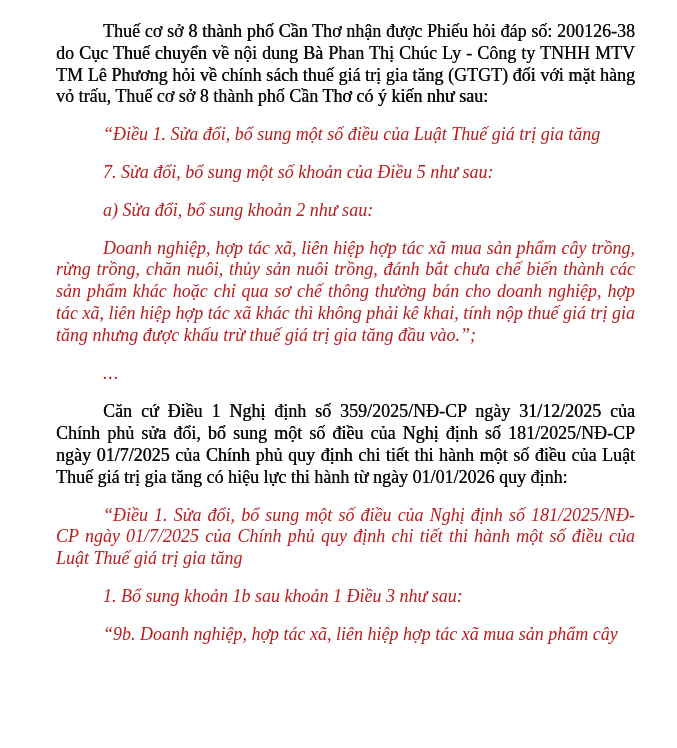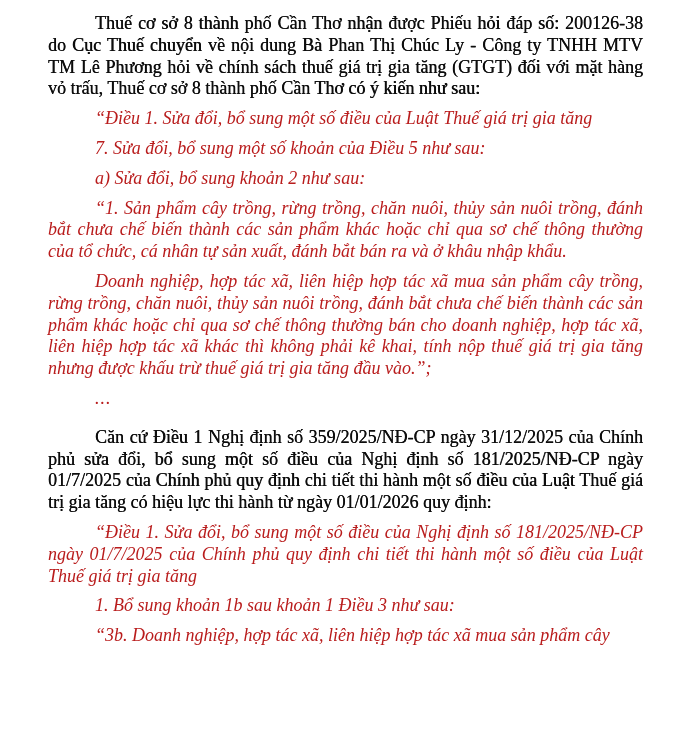--- a/index.html
+++ b/index.html
@@ -17,21 +17,21 @@
     width: 677px;
     height: 748px;
     background: #ffffff;
     padding: 5px 26px 0 40px;
     color: #141414;
     font-family: "Liberation Serif", "DejaVu Serif", serif;
     font-size: 18px;
     line-height: 21.8px;
   }
   .para {
-    margin: 8px;
+    margin: 16px;
     text-indent: 47px;
     text-align: justify;
     color: #121212;
   }
   .upright {
     
     text-shadow: 0.35px 0 0 currentColor;
     color: #0d0d0d;
   }
   .italic {
@@ -52,29 +52,28 @@
 
   <p class="para upright">Thuế cơ sở 8 thành phố Cần Thơ nhận được Phiếu hỏi đáp số: 200126-38 do Cục Thuế chuyển về nội dung Bà Phan Thị Chúc Ly - Công ty TNHH MTV TM Lê Phương hỏi về chính sách thuế giá trị gia tăng (GTGT) đối với mặt hàng vỏ trấu, Thuế cơ sở 8 thành phố Cần Thơ có ý kiến như sau:</p>
 
 
   <p class="para italic">“Điều 1. Sửa đổi, bổ sung một số điều của Luật Thuế giá trị gia tăng</p>
 
   <p class="para italic">7. Sửa đổi, bổ sung một số khoản của Điều 5 như sau:</p>
 
   <p class="para italic">a) Sửa đổi, bổ sung khoản 2 như sau:</p>
 
-  <p class="para italic">“1. Sản phẩm cây trồng, rừng trồng, chăn nuôi, thủy sản nuôi trồng, đánh bắt chưa chế biến thành các sản phẩm khác hoặc chỉ qua sơ chế thông thường của tổ chức, cá nhân tự sản xuất, đánh bắt bán ra và ở khâu nhập khẩu.</p>
 
   <p class="para italic">Doanh nghiệp, hợp tác xã, liên hiệp hợp tác xã mua sản phẩm cây trồng, rừng trồng, chăn nuôi, thủy sản nuôi trồng, đánh bắt chưa chế biến thành các sản phẩm khác hoặc chỉ qua sơ chế thông thường bán cho doanh nghiệp, hợp tác xã, liên hiệp hợp tác xã khác thì không phải kê khai, tính nộp thuế giá trị gia tăng nhưng được khấu trừ thuế giá trị gia tăng đầu vào.”;</p>
 
   <p class="para italic ellipsis-line">...</p>
 
 
 
   <p class="para upright gap-md">Căn cứ Điều 1 Nghị định số 359/2025/NĐ-CP ngày 31/12/2025 của Chính phủ sửa đổi, bổ sung một số điều của Nghị định số 181/2025/NĐ-CP ngày 01/7/2025 của Chính phủ quy định chi tiết thi hành một số điều của Luật Thuế giá trị gia tăng có hiệu lực thi hành từ ngày 01/01/2026 quy định:</p>
 
   <p class="para italic">“Điều 1. Sửa đổi, bổ sung một số điều của Nghị định số 181/2025/NĐ-CP ngày 01/7/2025 của Chính phủ quy định chi tiết thi hành một số điều của Luật Thuế giá trị gia tăng</p>
 
   <p class="para italic">1. Bổ sung khoản 1b sau khoản 1 Điều 3 như sau:</p>
 
-  <p class="para italic">“3b. Doanh nghiệp, hợp tác xã, liên hiệp hợp tác xã mua sản phẩm cây</p>
+  <p class="para italic">“9b. Doanh nghiệp, hợp tác xã, liên hiệp hợp tác xã mua sản phẩm cây</p>
 
 </div>
 
 </body></html>

